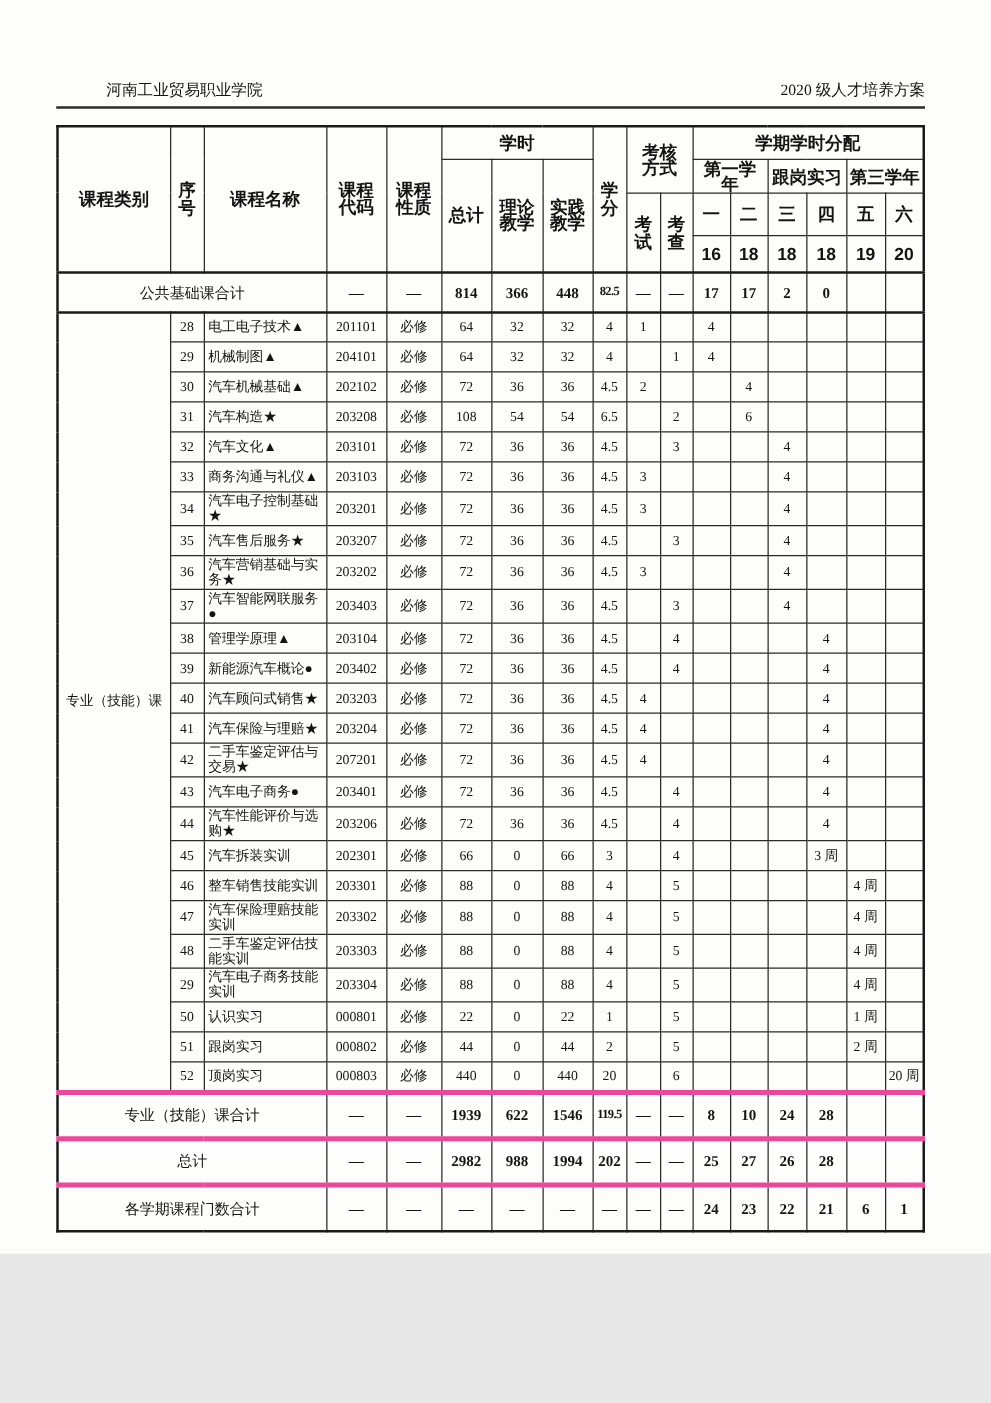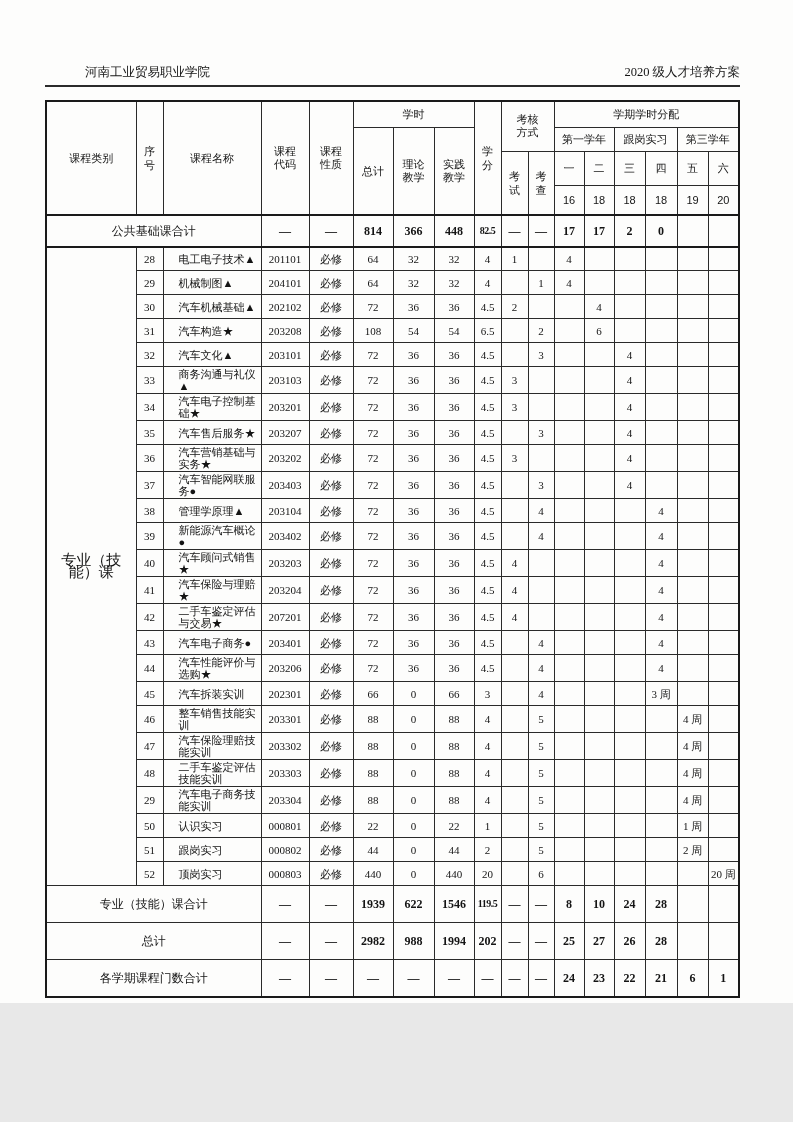--- a/index.html
+++ b/index.html
@@ -27,43 +27,43 @@
     border:2px solid #1a1a1a;
   }
   .tt th, .tt td {
     border:1px solid #2a2a2a;
     text-align:center; vertical-align:middle;
     font-size:11px; line-height:12px;
     padding:1px 2px; white-space:nowrap; overflow:hidden;
   }
   .tt thead th {
     font-family:"Liberation Sans","DejaVu Sans",sans-serif;
-    font-weight:normal; font-size:11px; white-space:normal;
+    font-weight:bold; font-size:14px; white-space:normal;
   }
   .tt thead tr.h1 { height:26px; }
   .tt thead tr.h2 { height:24px; }
   .tt thead tr.h3 { height:27px; }
   .tt thead tr.h4 { height:23px; }
   .w1 { width:1.3em; margin:16px auto; word-break:break-all; line-height:14px; }
   .w2 { width:2.4em; margin:0 auto; word-break:break-all; line-height:13px; }
   .tt tbody tr.course { height:24px; }
   .tt td.name {
-    text-align:left; padding-left:15px; white-space:normal;
+    text-align:left; padding-left:3px; white-space:normal;
     word-break:break-all; line-height:12px;
   }
-  .tt td.category-cell { white-space:normal; font-size:15px; }
+  .tt td.category-cell { white-space:normal; font-size:11px; }
   .tt tr.summary { height:37px; }
   .tt tr.pub { height:32px;border-radius:10px; }
   .tt tr.summary td, .tt tr.pub td { font-size:12px; }
   .tt tr.summary td.label, .tt tr.pub td.label { font-weight:normal; }
   .tt tr.summary td.val, .tt tr.pub td.val { font-weight:bold; }
   .tt td.val.sm { font-size:10px; letter-spacing:-0.5px; }
   .tt thead { border-bottom:2px solid #1a1a1a; }
   .tt tr.pub { border-top:2px solid #1a1a1a; border-bottom:2px solid #1a1a1a; }
-  .tt tr.summary { border-top:1px solid #ec4899; }
+  .tt tr.summary { border-top:4px solid #ec4899; }
 </style>
 </head>
 <body>
 
 <div class="sheet">
 
   <div class="page-header">
     <span class="hl">河南工业贸易职业学院</span>
     <span>2020 级人才培养方案</span>
   </div>

